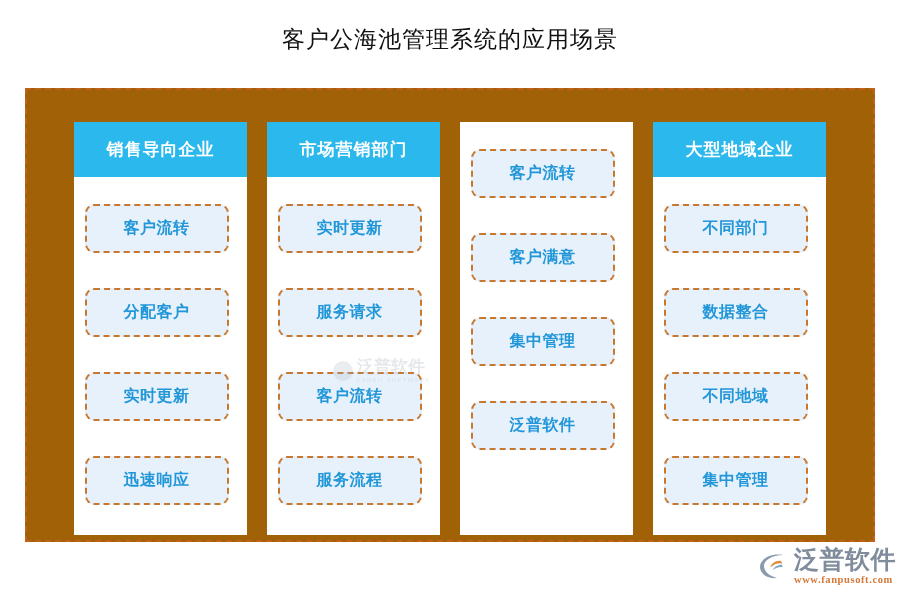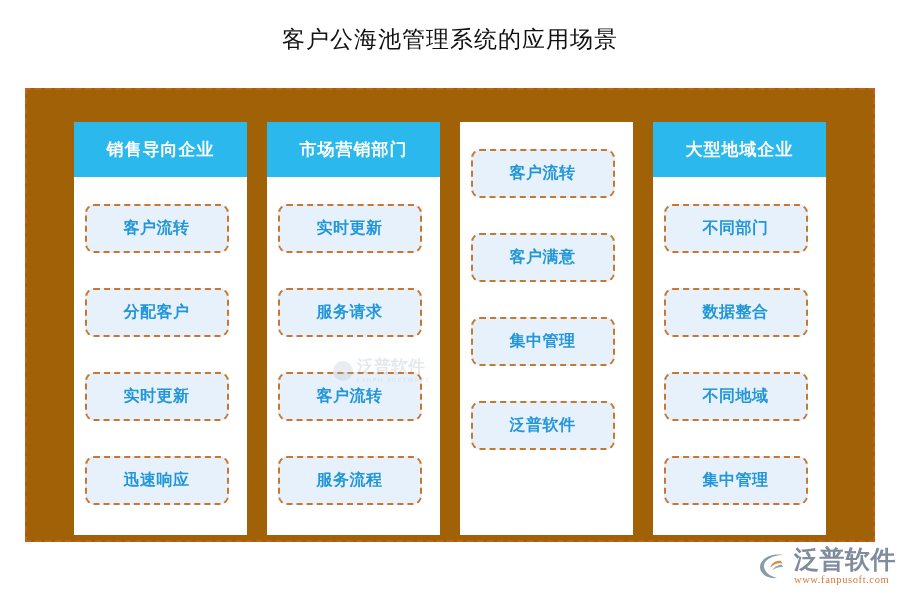--- a/index.html
+++ b/index.html
@@ -154,21 +154,21 @@
     line-height: 1;
   }
   #brand-logo .logo-name {
     font-size: 25px;
     font-weight: bold;
     color: #7f8c9b;
     letter-spacing: 0.5px;
   }
   #brand-logo .logo-url {
     font-size: 10.5px;
-    font-weight: normal;
+    font-weight: bold;
     color: #d4793a;
     letter-spacing: 0.6px;
     margin-top: 3px;
     font-family: "Liberation Serif", "DejaVu Serif", serif;
   }
 </style>
 </head>
 <body>
 
 <div id="page-title">客户公海池管理系统的应用场景</div>

